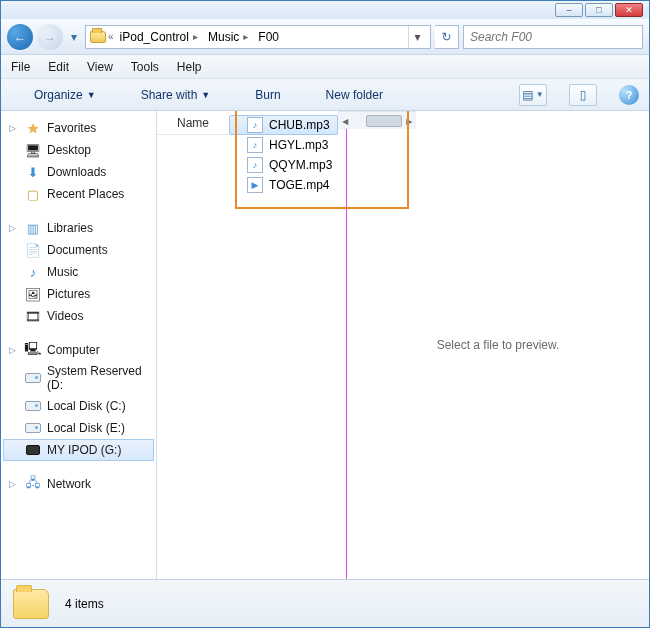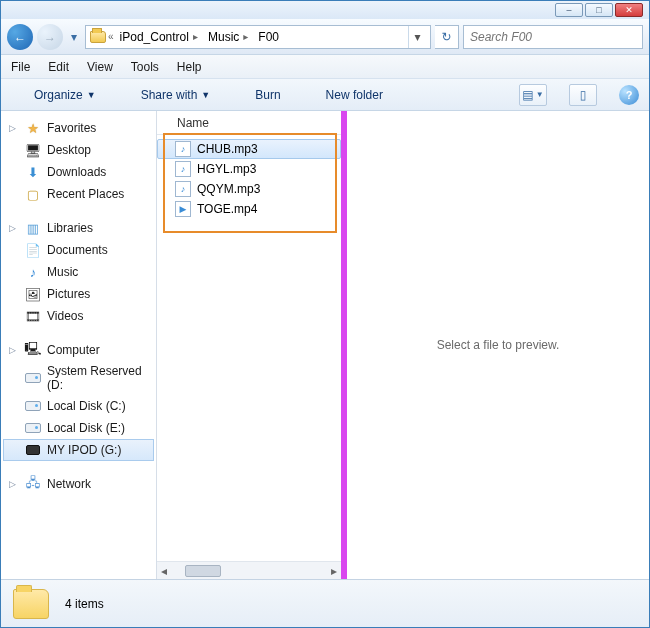--- a/index.html
+++ b/index.html
@@ -28,21 +28,21 @@
   .toolbar .iconbtn { width:28px; height:22px; border:1px solid #b7cadf; border-radius:2px; background:linear-gradient(#fdfeff,#e9f1f9); display:flex; align-items:center; justify-content:center; cursor:pointer; color:#3a6ea5;}
   .help { width:20px; height:20px; border-radius:50%; background:radial-gradient(circle at 30% 30%,#b9e2ff,#3a8cd6); color:#fff; display:flex; align-items:center; justify-content:center; font-weight:bold; cursor:pointer; font-size:11px;}
   .body { flex:1; display:flex; overflow:hidden;}
   .sidebar { width:156px; border-right:1px solid #d6dee8; padding:6px 2px; overflow-y:auto;}
   .nav-group { margin-bottom:12px;}
   .nav-header { display:flex; align-items:center; gap:6px; padding:3px 6px; color:#1a1a1a; cursor:pointer;}
   .nav-item { display:flex; align-items:center; gap:6px; padding:3px 6px 3px 22px; cursor:pointer; color:#1a1a1a;}
   .nav-item.selected { background:linear-gradient(#e9f2fc,#d6e8fb); border:1px solid #a9cbed; border-radius:0; padding:2px 5px 2px 21px;}
   .caret { width:10px; color:#7a8aa0; font-size:9px;}
   .ico { width:16px; height:16px; display:flex; align-items:center; justify-content:center; font-size:13px;}
-  .filepane { width:190px; border-right:6px solid #d946ef; display:flex; flex-direction:column; position:relative;}
+  .filepane { width:190px; border-right:1px solid #d946ef; display:flex; flex-direction:row; position:relative;}
   .col-header { height:24px; border-bottom:1px solid #e2e8ef; display:flex; align-items:center; padding:0 20px; color:#333; cursor:pointer; background:#fff;}
   .file-list { flex:1; padding:4px 0; position:relative;}
   .file-row { display:flex; align-items:center; gap:6px; padding:2px 6px 2px 18px; cursor:pointer;}
   .file-row.selected { background:linear-gradient(#e9f2fd,#d3e7fc); border:1px solid #a5c9ec; border-radius:2px; padding:1px 5px 1px 17px;}
   .file-icon { width:16px; height:16px; border:1px solid #9fb7d1; background:#fff; display:inline-flex; align-items:center; justify-content:center; font-size:9px; color:#3a8cd6;}
   .highlight-box { position:absolute; border:2px solid #e78b2a; pointer-events:none;}
   .hscroll { height:18px; border-top:1px solid #e0e6ed; background:#f1f4f8; display:flex; align-items:center;}
   .hscroll .thumb { width:36px; height:12px; background:#d0d8e2; border:1px solid #a8b4c2; border-radius:2px; margin-left:14px;}
   .hscroll .arrow { width:14px; height:14px; display:flex; align-items:center; justify-content:center; color:#666; cursor:pointer;}
   .preview { flex:1; display:flex; align-items:center; justify-content:center; color:#6a6a6a; font-size:12px;}

